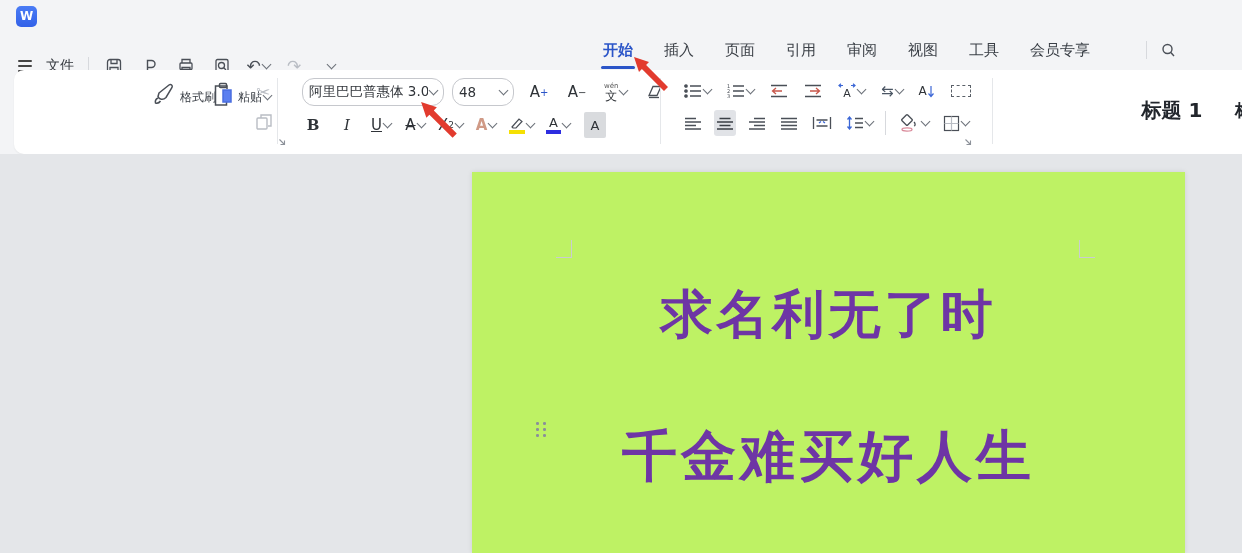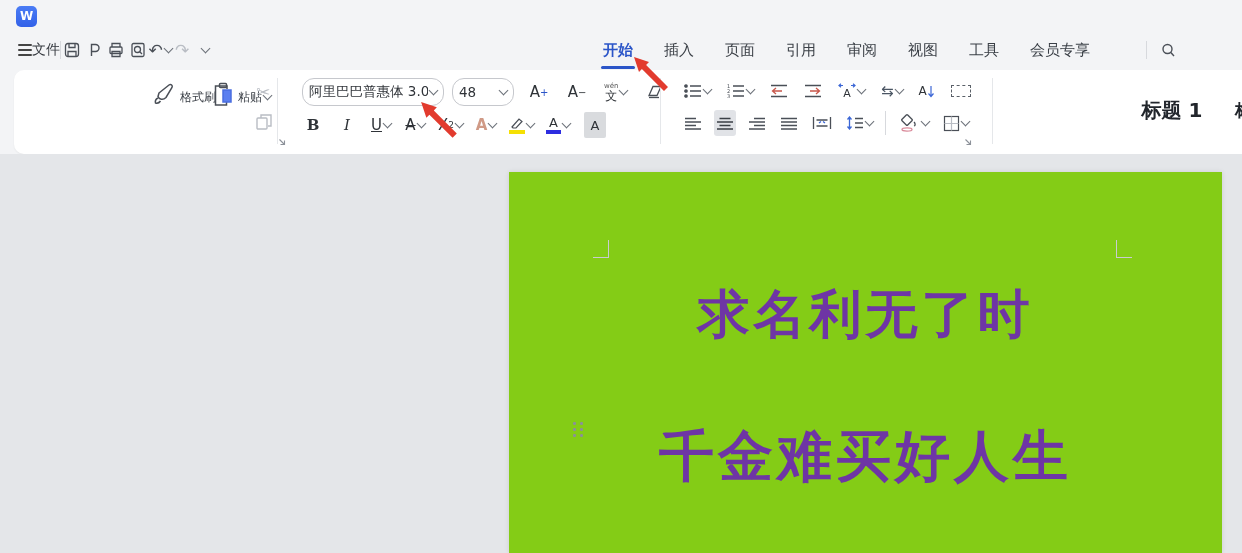--- a/index.html
+++ b/index.html
@@ -9,21 +9,21 @@
 
   
   .titlebar{position:absolute;left:0;top:0;width:100%;height:32px;display:flex;align-items:center;
             background:#f3f4f6;}
   .wlogo{width:21px;height:21px;margin-left:16px;border-radius:5px;background:linear-gradient(180deg,#4a7cf5,#3261e8);
          color:#fff;font-weight:bold;font-size:12px;display:flex;align-items:center;justify-content:center;}
   .doc-title{margin-left:10px;font-size:13px;color:#35393f;}
 
   
   .menubar{position:absolute;left:0;top:32px;width:100%;height:36px;background:#f3f4f6;}
-  .mb-left{position:absolute;left:18px;top:0;height:36px;display:flex;align-items:center;}
+  .mb-left{position:absolute;left:18px;top:16px;height:36px;display:flex;align-items:center;gap:14px;}
   .hamburger{display:flex;flex-direction:column;gap:3px;cursor:pointer;}
   .hamburger i{display:block;width:14px;height:1.8px;background:#444;border-radius:1px;}
   .file-label{font-size:14px;color:#35393f;cursor:pointer;}
   .vdiv{width:1px;height:18px;background:#d7d9dd;}
   .tool-ic{display:flex;align-items:center;justify-content:center;width:22px;height:24px;color:#4a4f57;cursor:pointer;}
   .tool-ic.dim{color:#b9bdc4;}
   .chev{width:6px;height:6px;border-right:1.4px solid #6b7078;border-bottom:1.4px solid #6b7078;
         transform:rotate(45deg);display:inline-block;flex:0 0 auto;margin-left:2px;margin-top:-3px;}
   .undo-glyph{font-size:17px;line-height:1;}
   .tabs{position:absolute;left:603px;top:0;height:36px;display:flex;align-items:center;gap:31px;}
@@ -57,21 +57,21 @@
   .style-chip{position:absolute;left:2px;top:6px;width:100px;height:56px;background:#fff;border:1px solid #c2c5cb;
               border-radius:4px;box-shadow:0 0 0 3px #f1f2f4 inset;display:flex;align-items:center;justify-content:center;
               font-size:14px;color:#33373d;cursor:pointer;}
   .style-h1{position:absolute;left:112px;top:6px;width:106px;height:56px;display:flex;align-items:center;justify-content:center;
             font-size:20px;font-weight:bold;color:#22262c;cursor:pointer;white-space:nowrap;}
   .style-h2{position:absolute;left:228px;top:6px;height:56px;display:flex;align-items:center;
             font-size:17px;font-weight:bold;color:#22262c;cursor:pointer;}
 
   
   .doc-area{position:absolute;left:0;top:154px;width:1242px;height:399px;background:#e4e6e9;}
-  .page{position:absolute;left:509px;top:18px;width:713px;height:381px;background:#84cc16;box-shadow:0 0 5px rgba(0,0,0,.10);}
+  .page{position:absolute;left:472px;top:18px;width:713px;height:381px;background:#bef264;box-shadow:0 0 5px rgba(0,0,0,.10);}
   .crop-tl{position:absolute;left:84px;top:68px;width:15px;height:17px;border-right:1px solid #c9ccd0;border-bottom:1px solid #c9ccd0;}
   .crop-tr{position:absolute;left:607px;top:68px;width:15px;height:17px;border-left:1px solid #c9ccd0;border-bottom:1px solid #c9ccd0;}
   .dline{position:absolute;left:0;width:713px;text-align:center;color:#6e35a5;font-weight:bold;white-space:nowrap;}
   .dline1{top:108px;font-size:52px;letter-spacing:4px;}
   .dline2{top:216px;font-size:55px;letter-spacing:4px;margin-top:32px;}
   .drag-handle{position:absolute;left:64px;top:250px;display:grid;grid-template-columns:repeat(2,4px);grid-auto-rows:4px;gap:2px 3px;}
   .drag-handle i{width:2.6px;height:2.6px;border-radius:50%;background:#8b9099;display:block;}
 
   .red-arrow{position:absolute;z-index:50;pointer-events:none;}
   svg{display:block;}

